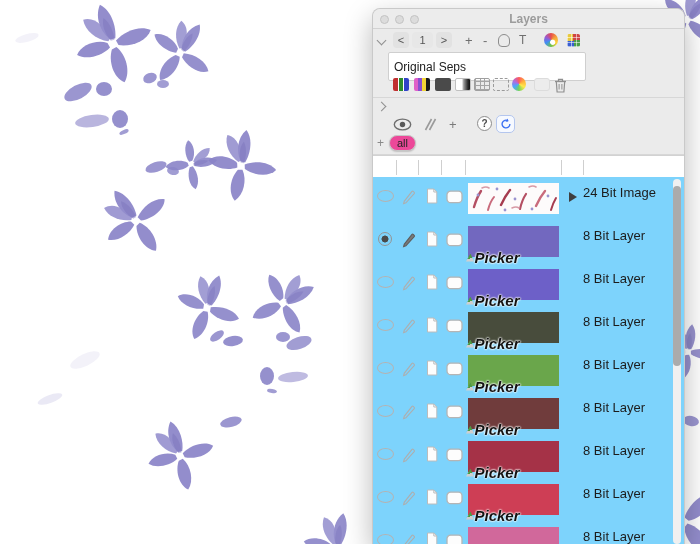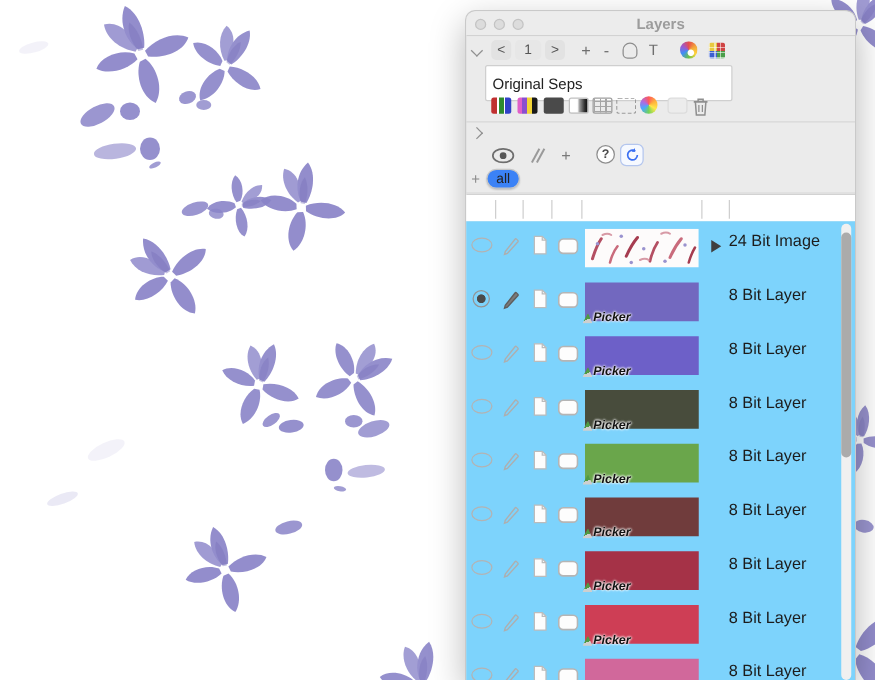--- a/index.html
+++ b/index.html
@@ -68,40 +68,40 @@
 
   .ctrlrow{position:absolute;left:0;top:106px;right:0;height:18px;}
   .ctrlrow > *{position:absolute;top:0;}
   .help-btn{width:15px;height:15px;border:1.4px solid #8d8d8d;border-radius:50%;margin-top:1px;
     display:flex;align-items:center;justify-content:center;font-size:10px;font-weight:700;color:#4c4c4c;background:#fdfdfd;}
   .sync-btn{width:19px;height:18px;border:1.5px solid #b4c6ee;border-radius:5px;background:#f6f9ff;
     display:flex;align-items:center;justify-content:center;}
   .plus-g{font-size:13px;color:#7a7a7a;height:18px;display:flex;align-items:center;}
 
   .tagrow{position:absolute;left:0;top:126px;right:0;height:18px;}
-  .all-pill{position:absolute;left:16px;top:0;height:16px;padding:0 7px;background:#3b82f6;border:1px solid #c6c6c6;
+  .all-pill{position:absolute;left:16px;top:0;height:16px;padding:0 7px;background:#ec4899;border:1px solid #c6c6c6;
     border-radius:8px;box-shadow:0 1px 1.5px rgba(0,0,0,.18);font-size:11px;color:#222;
     display:flex;align-items:center;}
   .tag-plus{position:absolute;left:4px;top:0;font-size:12px;color:#8a8a8a;height:16px;display:flex;align-items:center;}
 
   .ruler{position:absolute;left:0;top:146px;right:0;height:22px;background:#fff;border-top:1px solid #d2d2d2;}
   .tick{position:absolute;top:4px;width:1px;height:15px;background:#cfcfcf;}
 
   .list{position:absolute;left:0;top:168px;right:0;bottom:0;background:#7dd3fc;overflow:hidden;}
   .row{position:absolute;left:0;right:0;height:43px;}
   .row > *{position:absolute;}
   .i-oval{width:17px;height:12px;border:1.5px solid #b3b3b3;border-radius:50%;left:4px;top:13px;}
   .i-radio{width:14px;height:14px;border:1.5px solid #949494;border-radius:50%;left:5px;top:12px;
     background:radial-gradient(circle,#4a4a4a 0 3.2px,transparent 3.8px);}
   .i-pencil{left:28px;top:11px;}
   .i-page{left:53px;top:11px;}
   .i-bubble{left:73px;top:13px;}
   .swatch{left:95px;top:6px;width:91px;height:31px;}
   .thumb{left:95px;top:6px;width:91px;height:31px;}
-  .badge{left:93px;top:29px;font-size:10px;font-style:italic;font-weight:700;color:#121212;
+  .badge{left:93px;top:29px;font-size:15px;font-style:italic;font-weight:700;color:#121212;
     text-shadow:0 0 2px #fff,0 0 2px #fff,0 0 2px #fff;display:flex;align-items:center;z-index:3;}
   .picker-glyph{width:8px;height:8px;margin-right:0.5px;display:inline-block;
     background:linear-gradient(160deg,#4f9a43 0 55%,#cfcfcf 55%);clip-path:polygon(0 100%,55% 0,100% 100%);}
   .type{left:210px;top:8px;font-size:13px;color:#1c1c1c;white-space:nowrap;}
   .disclosure{left:196px;top:15px;width:0;height:0;border-left:8px solid #3f3f3f;
     border-top:5px solid transparent;border-bottom:5px solid transparent;}
   .sb-track{position:absolute;right:3px;top:2px;width:8px;bottom:0;background:#f0f0f0;border-radius:4px;}
   .sb-thumb{position:absolute;right:3px;top:9px;width:8px;height:180px;background:#ababab;border-radius:4px;}
 </style>
 </head>

